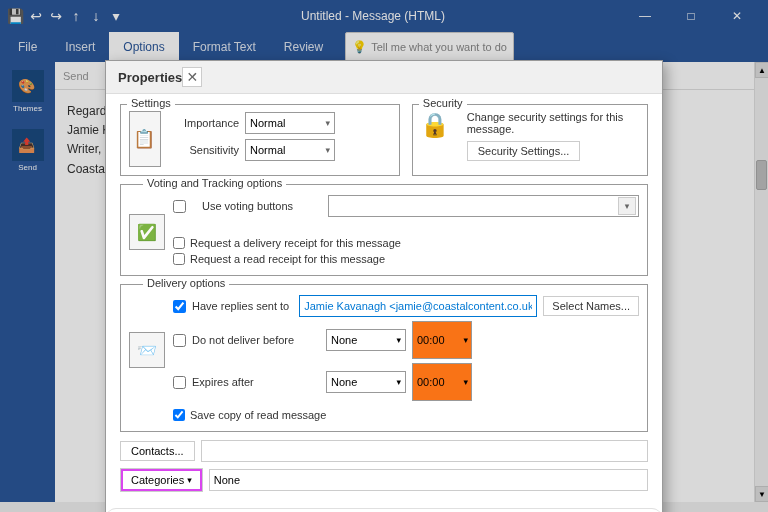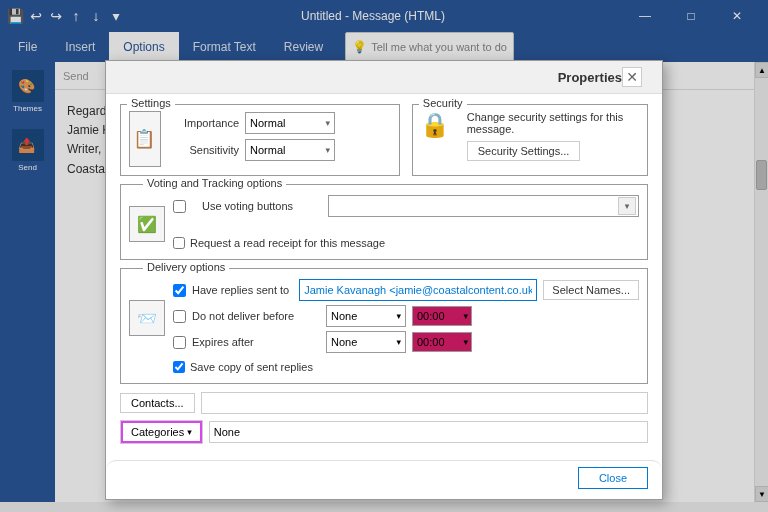--- a/index.html
+++ b/index.html
@@ -42,21 +42,21 @@
     .scrollbar { position: absolute; right: 0; top: 0; bottom: 0; width: 14px; background: #f0f0f0; border-left: 1px solid #e0e0e0; display: flex; flex-direction: column; }
     .scroll-btn { width: 14px; height: 16px; background: #e0e0e0; display: flex; align-items: center; justify-content: center; font-size: 8px; cursor: pointer; border: 1px solid #ccc; }
     .scroll-track { flex: 1; position: relative; }
     .scroll-thumb { position: absolute; top: 20%; left: 1px; right: 1px; height: 30px; background: #c0c0c0; border: 1px solid #aaa; border-radius: 2px; }
 
     
     .modal-overlay { position: absolute; top: 0; left: 0; right: 0; bottom: 0; background: rgba(0,0,0,0.15); z-index: 100; display: flex; align-items: flex-start; justify-content: center; padding-top: 60px; }
 
     
     .dialog { background: white; border: 1px solid #999; box-shadow: 4px 4px 12px rgba(0,0,0,0.3); width: 558px; font-size: 12px; }
-    .dialog-title { background: #f0f0f0; border-bottom: 1px solid #ddd; padding: 6px 20px; display: flex; align-items: center; justify-content: flex-end; }
+    .dialog-title { background: #f0f0f0; border-bottom: 1px solid #ddd; padding: 6px 12px; display: flex; align-items: center; justify-content: flex-start; }
     .dialog-title-text { font-size: 13px; font-weight: 600; color: #333; }
     .dialog-close { width: 20px; height: 20px; display: flex; align-items: center; justify-content: center; cursor: pointer; font-size: 14px; color: #666; border: 1px solid #ccc; background: white; }
     .dialog-body { padding: 10px 14px; }
 
     
     .section-row { display: flex; gap: 12px; margin-bottom: 8px; }
     .section-group { flex: 1; border: 1px solid #999; padding: 6px 8px; position: relative; }
     .section-label { position: absolute; top: -8px; left: 6px; background: white; padding: 0 4px; font-size: 11px; color: #333; font-weight: 500; }
     .settings-group { flex: 1.2; }
     .security-group { flex: 1; }
@@ -84,21 +84,21 @@
     
     .voting-row { display: flex; align-items: center; gap: 16px; margin-bottom: 20px; }
     .voting-combo { flex: 1; border: 1px solid #999; height: 22px; background: white; display: flex; align-items: center; position: relative; }
     .combo-arrow { position: absolute; right: 2px; font-size: 9px; color: #666; cursor: pointer; width: 18px; height: 18px; display: flex; align-items: center; justify-content: center; background: #f0f0f0; border: 1px solid #ccc; }
 
     
     .delivery-form-row { display: flex; align-items: center; gap: 6px; margin-bottom: 4px; }
     .reply-to-input { flex: 1; border: 1px solid #0078d4; background: white; padding: 2px 4px; font-size: 11px; height: 22px; color: #0078d4; }
     .select-names-btn { border: 1px solid #ccc; background: white; padding: 3px 8px; font-size: 11px; cursor: pointer; white-space: nowrap; color: #333; }
     .delivery-select { border: 1px solid #999; background: white; padding: 2px 4px; font-size: 11px; height: 22px; min-width: 80px; display: flex; align-items: center; gap: 2px; cursor: pointer; }
-    .time-select { border: 1px solid #999; background: #be185d; padding: 2px 4px; font-size: 11px; height: 20px; width: 60px; display: flex; align-items: center; gap: 19px; cursor: pointer; }
+    .time-select { border: 1px solid #999; background: #f97316; padding: 2px 4px; font-size: 11px; height: 38px; width: 60px; display: flex; align-items: center; gap: 19px; cursor: pointer; }
 
     
     .bottom-row { display: flex; gap: 6px; margin-bottom: 6px; align-items: center; }
     .bottom-input { flex: 1; border: 1px solid #ccc; padding: 2px 4px; font-size: 11px; height: 22px; }
     .contacts-btn { border: 1px solid #ccc; background: white; padding: 3px 10px; font-size: 11px; cursor: pointer; white-space: nowrap; }
     .categories-btn { border: 2px solid #d946ef; background: white; padding: 3px 8px; font-size: 11px; cursor: pointer; display: flex; align-items: center; gap: 3px; }
     .categories-select { flex: 1; border: 1px solid #ccc; padding: 2px 4px; font-size: 11px; height: 22px; background: white; }
 
     
     .dialog-footer { display: flex; justify-content: flex-end; padding: 6px 14px 10px; border-top: 1px solid #e0e0e0; border-radius: 10px; }
@@ -233,20 +233,24 @@
           <div style="flex:1;">
             <div class="voting-row">
               <input type="checkbox" style="">
               <span style="width:110px;font-size:11px;color:#333;">Use voting buttons</span>
               <div class="voting-combo" style="flex:1;border:1px solid #999;height:22px;background:white;position:relative;">
                 <div class="combo-arrow">▾</div>
               </div>
             </div>
             <div class="checkbox-row">
               <input type="checkbox" style="">
+              <span>Request a delivery receipt for this message</span>
+            </div>
+            <div class="checkbox-row">
+              <input type="checkbox" style="">
               <span>Request a read receipt for this message</span>
             </div>
           </div>
         </div>
       </div>
 
       <div class="section-divider">
         <span class="section-divider-label">Delivery options</span>
         <div style="display:flex;align-items:center;gap:8px;margin-top:4px;margin-bottom:4px;">
           <div style="width:36px;height:36px;border:1px solid #999;background:#f5f5f5;display:flex;align-items:center;justify-content:center;font-size:16px;">📨</div>
@@ -281,21 +285,21 @@
               </div>
               <div class="time-select">
                 <span style="font-size:11px;flex:1;">00:00</span>
                 <span style="font-size:9px;">▾</span>
               </div>
             </div>
           </div>
         </div>
         <div class="checkbox-row" style="margin-left:44px;">
           <input type="checkbox" checked="" style="">
-          <span>Save copy of sent replies</span>
+          <span>Save copy of read message</span>
         </div>
       </div>
 
       <div class="bottom-row">
         <button class="contacts-btn">Contacts...</button>
         <input type="text" class="bottom-input" style="">
       </div>
       <div class="bottom-row">
         <div style="display:flex;align-items:center;border:1px solid #ccc;background:white;">
           <button class="categories-btn">

